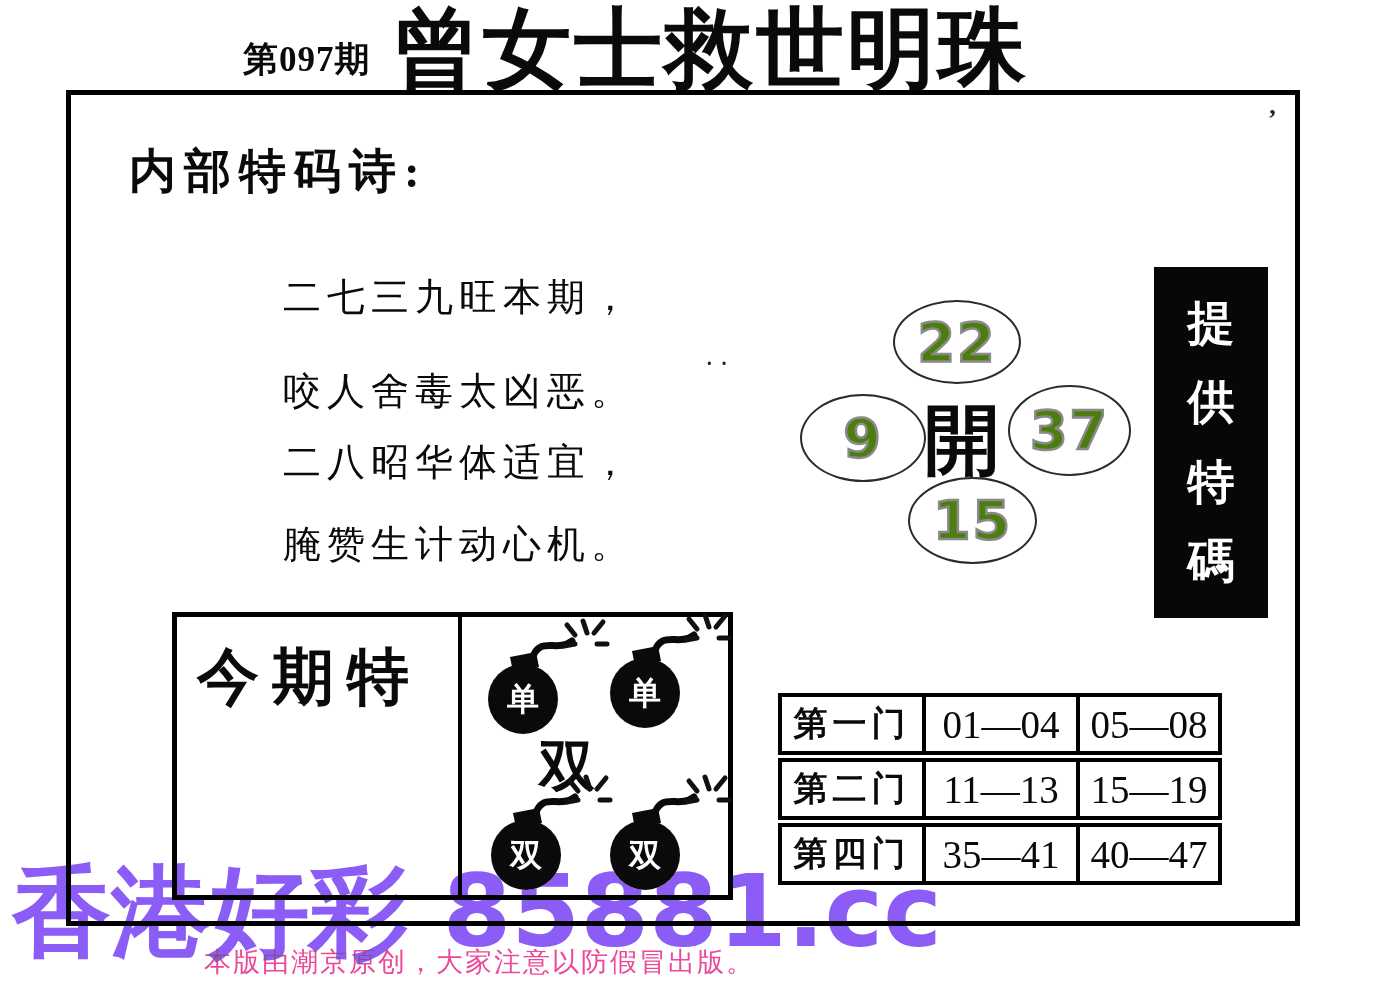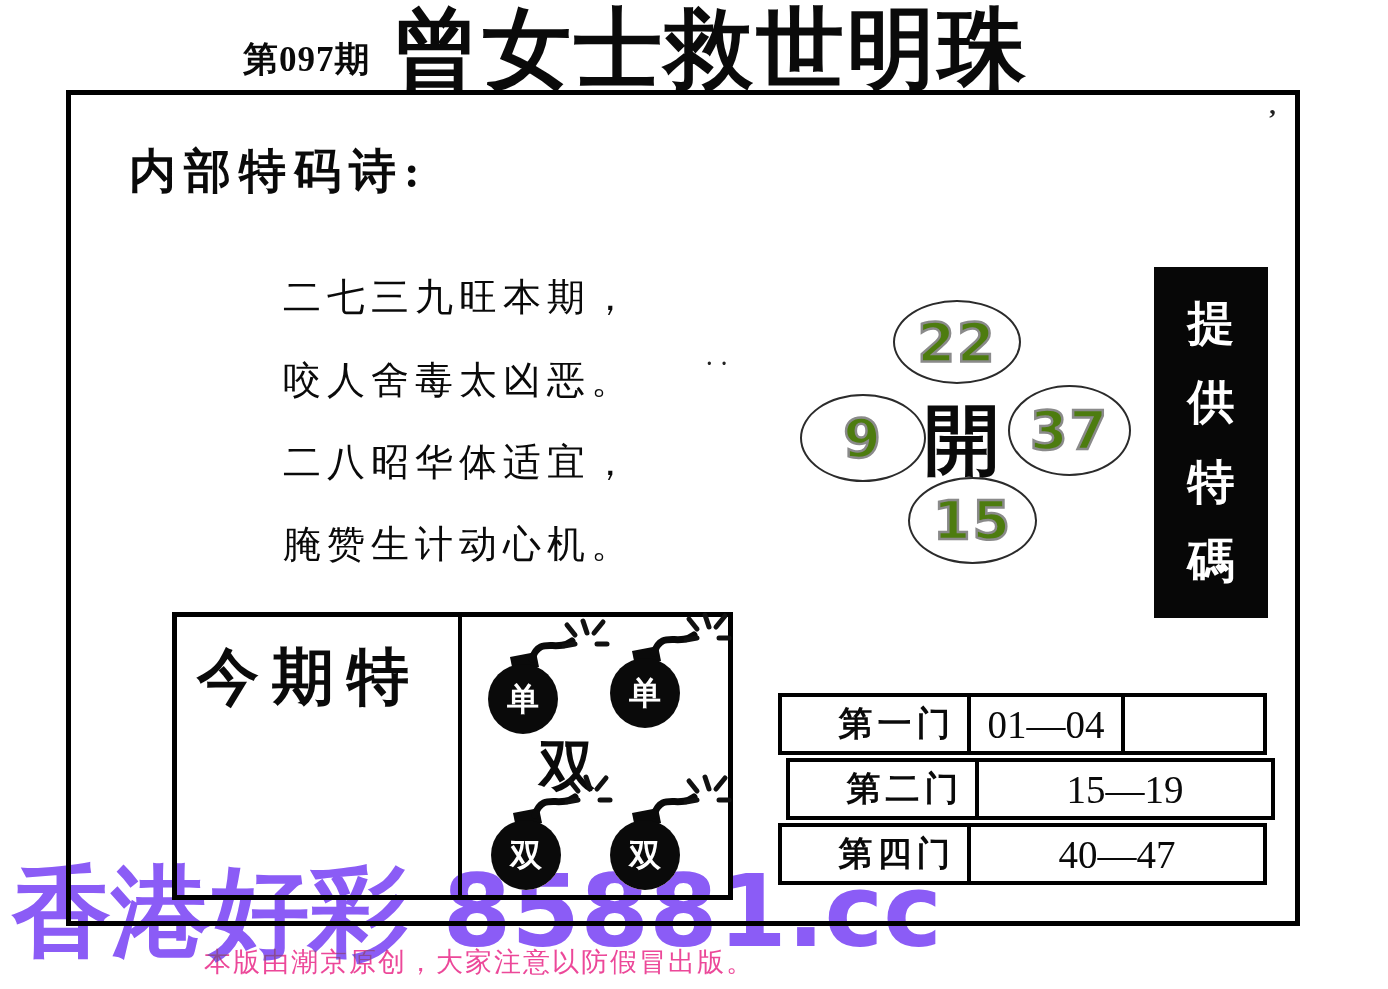--- a/index.html
+++ b/index.html
@@ -12,21 +12,21 @@
 
   
   .issue-label{left:243px;top:36px;font-size:35px;font-weight:bold;letter-spacing:1px;}
   .page-title{left:392px;top:-10px;font-size:88px;font-weight:900;letter-spacing:3px;white-space:nowrap;}
 
   
   .main-box{left:66px;top:90px;width:1224px;height:826px;border:5px solid #000;}
 
   .poem-heading{left:129px;top:140px;font-size:47px;font-weight:bold;letter-spacing:8px;}
   .poem-line{left:283px;font-size:38px;letter-spacing:6px;white-space:nowrap;}
-  .poem-line.l0{top:272px;} .poem-line.l1{top:355px;}
+  .poem-line.l0{top:272px;} .poem-line.l1{top:366px;}
   .poem-line.l2{top:437px;} .poem-line.l3{top:519px;}
 
   
   .oval{border:2px solid #2b2b2b;border-radius:50%;display:flex;align-items:center;justify-content:center;background:#fff0;}
   .oval.top{left:893px;top:300px;width:124px;height:80px;}
   .oval.left{left:800px;top:394px;width:122px;height:84px;}
   .oval.right{left:1008px;top:385px;width:119px;height:87px;}
   .oval.bottom{left:908px;top:477px;width:125px;height:83px;}
   .bubble-num{
     font-family:"DejaVu Sans","Liberation Sans",sans-serif;
@@ -52,22 +52,22 @@
   .bomb{width:132px;height:118px;}
   .bomb svg{position:absolute;left:0;top:0;overflow:visible;}
   .bomb-label{
     position:absolute;left:23px;top:61px;width:40px;height:38px;
     text-align:center;line-height:38px;color:#fff;font-size:32px;font-weight:bold;
   }
   .bomb.b1{left:303px;top:2px;} .bomb.b2{left:425px;top:-4px;}
   .bomb.b3{left:306px;top:158px;} .bomb.b4{left:425px;top:158px;}
 
   
-  .gate-row{left:778px;width:436px;height:54px;border:4px solid #000;display:flex;align-items:flex-start;background:#fff0;padding-left:45px;}
-  .gate-row.r0{top:693px;} .gate-row.r1{top:758px;margin-left:8px;} .gate-row.r2{top:823px;}
+  .gate-row{left:778px;width:436px;height:54px;border:4px solid #000;display:flex;align-items:flex-start;background:#fff0;}
+  .gate-row.r0{top:693px;} .gate-row.r1{top:758px;} .gate-row.r2{top:823px;}
   .gate-c{height:100%;display:flex;align-items:center;justify-content:center;}
   .gate-name{width:140px;border-right:4px solid #000;font-size:34px;font-weight:bold;letter-spacing:5px;}
   .gate-range1{width:150px;border-right:4px solid #000;font-size:39px;}
   .gate-range2{flex:1;font-size:39px;}
 
   
   .dots-artifact{left:706px;top:352px;font-size:20px;font-weight:bold;letter-spacing:8px;color:#222;}
   .tick-artifact{left:1268px;top:104px;font-size:26px;font-weight:bold;color:#222;}
 
   
@@ -184,26 +184,29 @@
         </g>
         <circle cx="43" cy="80" r="35" fill="#0a0a0a"></circle>
       </svg>
       <span class="bomb-label">双</span>
     </div>
   </div>
 
   <div class="abs gate-row r0">
     <div class="gate-c gate-name">第一门</div>
     <div class="gate-c gate-range1">01—04</div>
+    <div class="gate-c gate-range2">05—08</div>
   </div>
   <div class="abs gate-row r1">
     <div class="gate-c gate-name">第二门</div>
+    <div class="gate-c gate-range1">11—13</div>
     <div class="gate-c gate-range2">15—19</div>
   </div>
   <div class="abs gate-row r2">
     <div class="gate-c gate-name">第四门</div>
+    <div class="gate-c gate-range1">35—41</div>
     <div class="gate-c gate-range2">40—47</div>
   </div>
 
   <div class="abs footer-note">本版由潮京原创，大家注意以防假冒出版。</div>
   <div class="abs watermark" style="color: #8b5cf6;">香港好彩 85881.cc</div>
 
 </div>
 
 </body></html>

